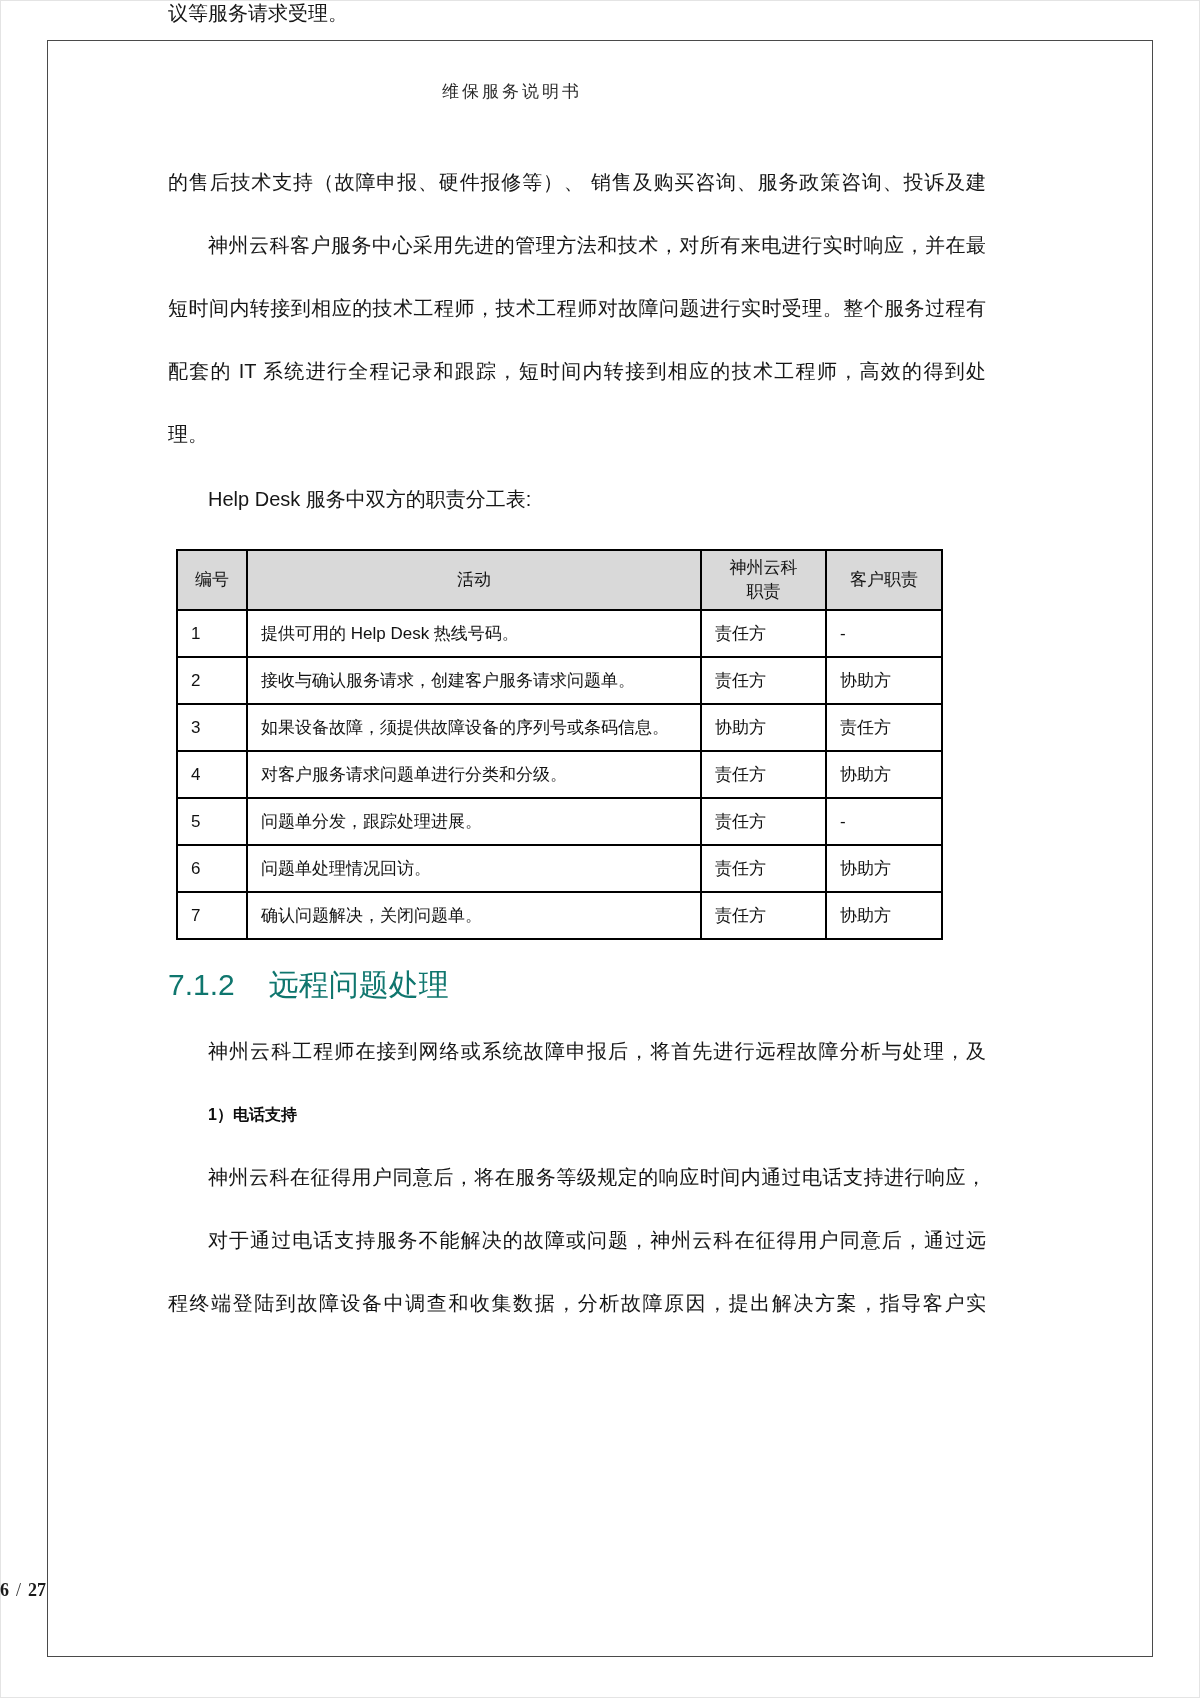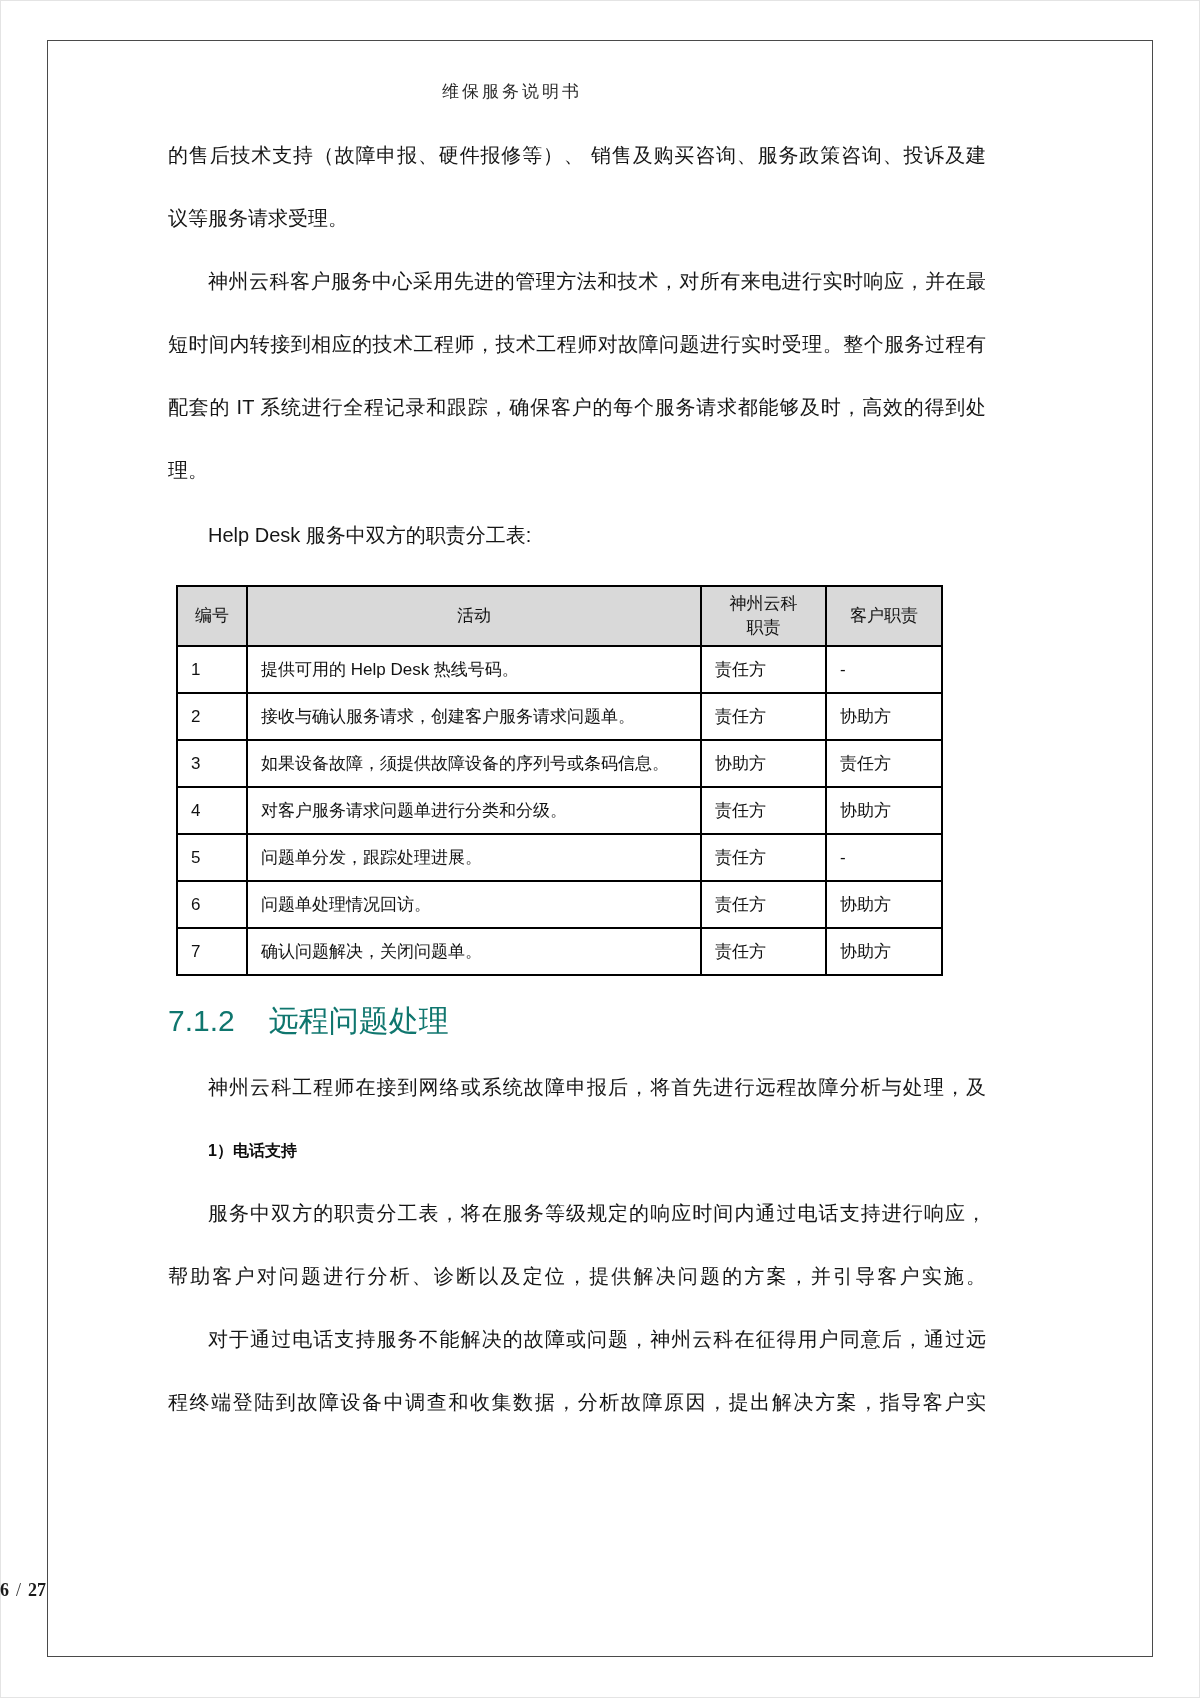--- a/index.html
+++ b/index.html
@@ -56,26 +56,26 @@
 </head>
 <body>
 
 <div class="page-edge"></div>
 <div class="frame"></div>
 
 <div class="running-head">维保服务说明书</div>
 
 <div class="content">
 
+  <div class="bline end">议等服务请求受理。</div>
   <div class="bline" style="margin-top:142px">的售后技术支持（故障申报、硬件报修等）、 销售及购买咨询、服务政策咨询、投诉及建</div>
-  <div class="bline end">议等服务请求受理。</div>
 
   <div class="bline ind">神州云科客户服务中心采用先进的管理方法和技术，对所有来电进行实时响应，并在最</div>
   <div class="bline">短时间内转接到相应的技术工程师，技术工程师对故障问题进行实时受理。整个服务过程有</div>
-  <div class="bline">配套的 IT 系统进行全程记录和跟踪，确保客户的每个服务请求都能够及时，高效的得到处</div>
+  <div class="bline">配套的 IT 系统进行全程记录和跟踪，短时间内转接到相应的技术工程师，高效的得到处</div>
   <div class="bline end">理。</div>
 
   <div class="bline end ind caption">Help Desk 服务中双方的职责分工表:</div>
 
   <table class="resp">
     <colgroup>
         <col class="c1">
         <col class="c2">
         <col class="c3">
         <col class="c4">
@@ -144,22 +144,21 @@
   </table>
 
   <div class="sec">
     <span class="sec-num">7.1.2</span><span class="sec-title">远程问题处理</span>
   </div>
 
   <div class="bline ind">神州云科工程师在接到网络或系统故障申报后，将首先进行远程故障分析与处理，及</div>
 
   <div class="sub">1）电话支持</div>
 
-  <div class="bline ind">服务中双方的职责分工表，将在服务等级规定的响应时间内通过电话支持进行响应，</div>
-  <div class="bline">帮助客户对问题进行分析、诊断以及定位，提供解决问题的方案，并引导客户实施。</div>
+  <div class="bline ind">神州云科在征得用户同意后，将在服务等级规定的响应时间内通过电话支持进行响应，</div>
 
 
   <div class="bline ind">对于通过电话支持服务不能解决的故障或问题，神州云科在征得用户同意后，通过远</div>
   <div class="bline">程终端登陆到故障设备中调查和收集数据，分析故障原因，提出解决方案，指导客户实</div>
 
 </div>
 
 <div class="footer">
   <span>6</span><span class="sep">/</span><span>27</span>
 </div>

